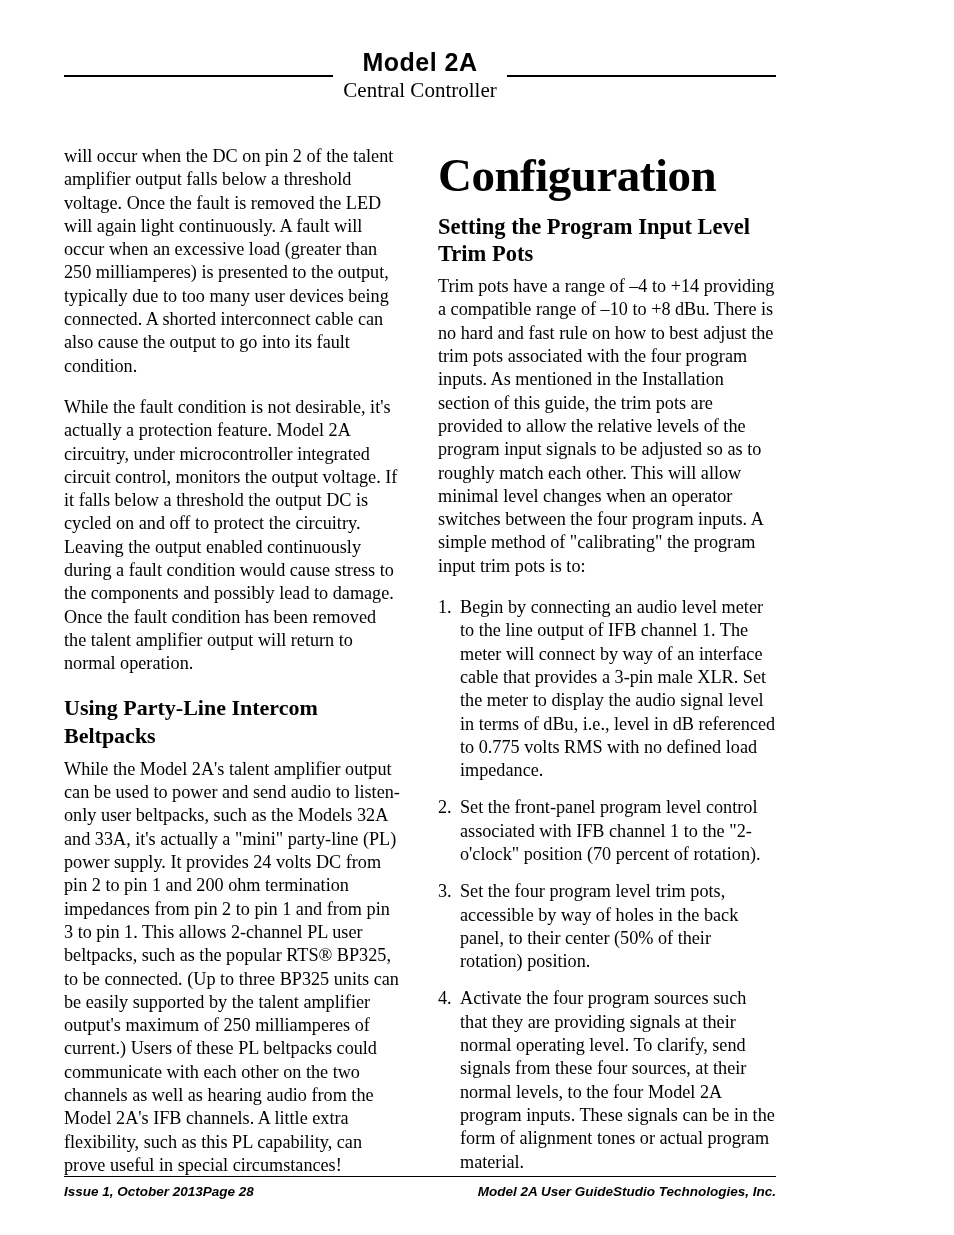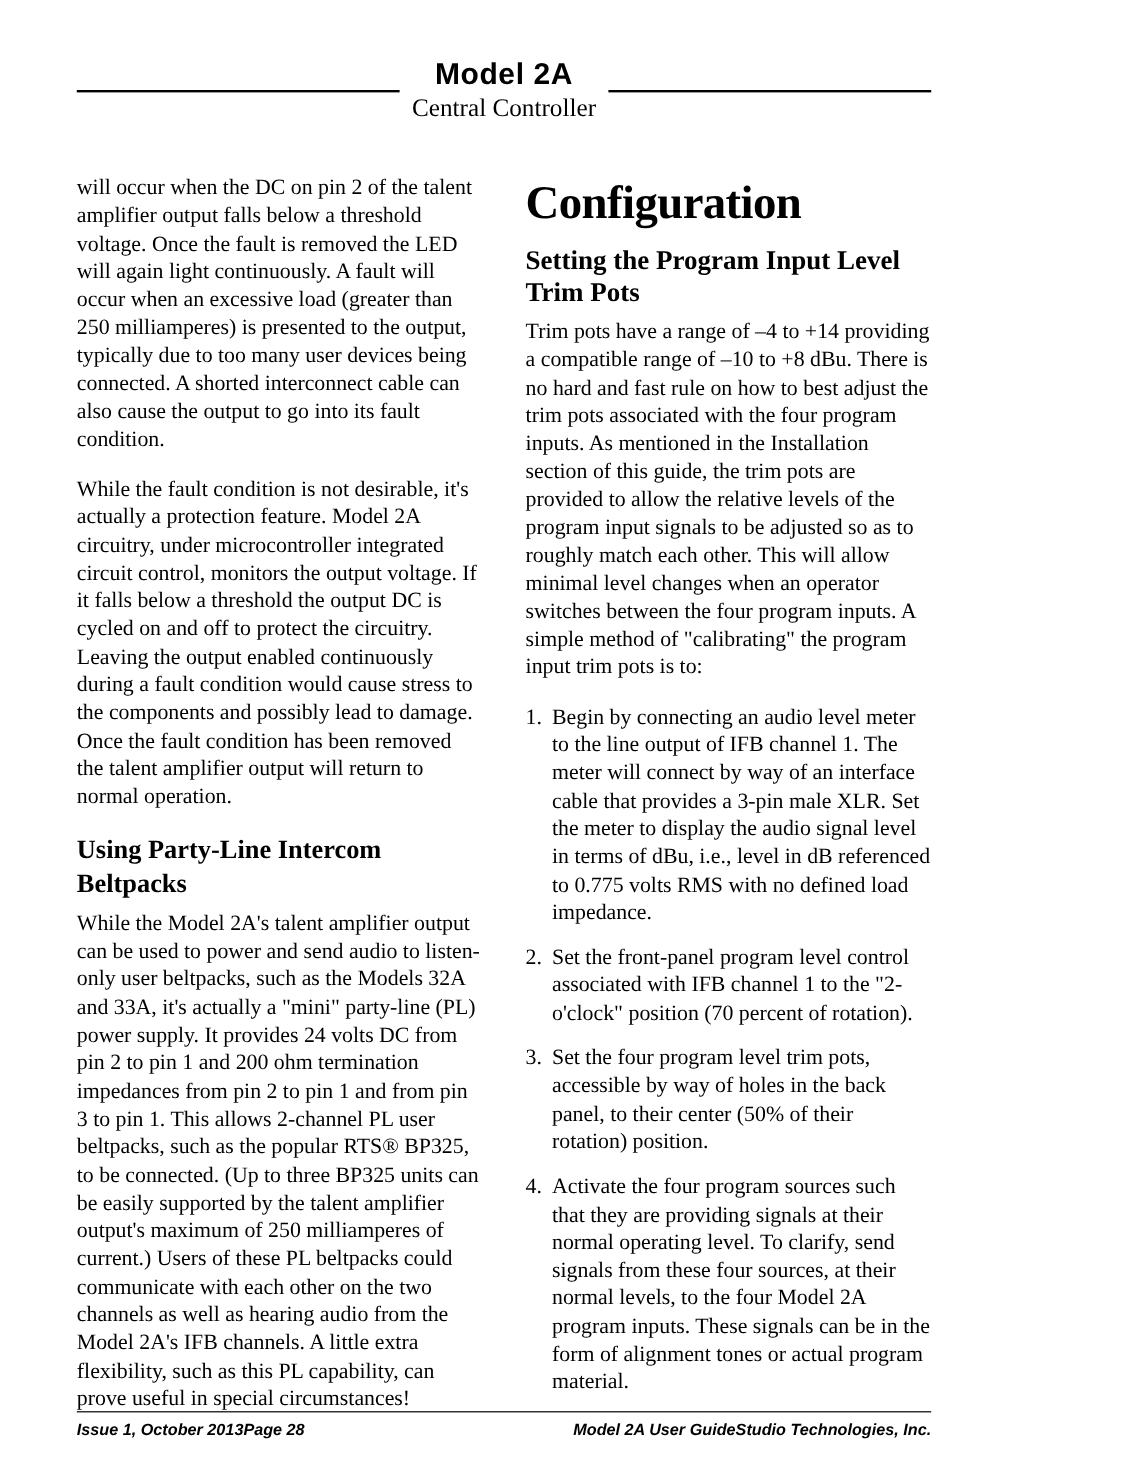--- a/index.html
+++ b/index.html
@@ -7,21 +7,21 @@
   .page { width: 840px; height: 1235px; padding: 48px 64px 40px 64px; position: relative; }
   .header { display: flex; align-items: center; margin-bottom: 42px; }
   .header-rule { flex: 1; height: 2px; background: #000; }
   .header-title-block { text-align: center; padding: 0 10px; }
   .header-title { font-family: Arial, Helvetica, sans-serif; font-weight: 900; font-size: 25px; letter-spacing: 0.5px; }
   .header-sub { font-family: "Times New Roman", serif; font-size: 21px; margin-top: 1px; }
   .columns { display: flex; gap: 36px; font-family: Liberation Serif, serif; }
   .col { flex: 1; font-size: 18.2px; line-height: 1.28; }
   .para { margin-bottom: 18px; }
   .sub-bold { font-weight: 700; font-size: 22px; margin-bottom: 8px; margin-top: 2px; }
-  .h1 { font-weight: 700; font-size: 39px; margin-bottom: 8px; letter-spacing: -0.5px; }
+  .h1 { font-weight: 700; font-size: 47px; margin-bottom: 8px; letter-spacing: -0.5px; }
   .h2 { font-weight: 700; font-size: 22.5px; line-height: 1.2; margin-bottom: 8px; }
   .ol { list-style: none; counter-reset: item; margin-top: 4px; }
   .ol li { counter-increment: item; margin-bottom: 14px; padding-left: 22px; position: relative; line-height: 1.28; }
   .ol li::before { content: counter(item) "."; position: absolute; left: 0; }
   .footer { position: absolute; left: 64px; right: 64px; bottom: 34px; }
   .footer-rule { height: 1px; background: #000; margin-bottom: 6px; }
   .footer-row { display: flex; justify-content: space-between; font-style: italic; font-size: 13.5px; line-height: 1.35; }
   .footer-col { display: flex; flex-direction: row; font-weight: bold; }
   .footer-col.right { text-align: right; }
 </style>

